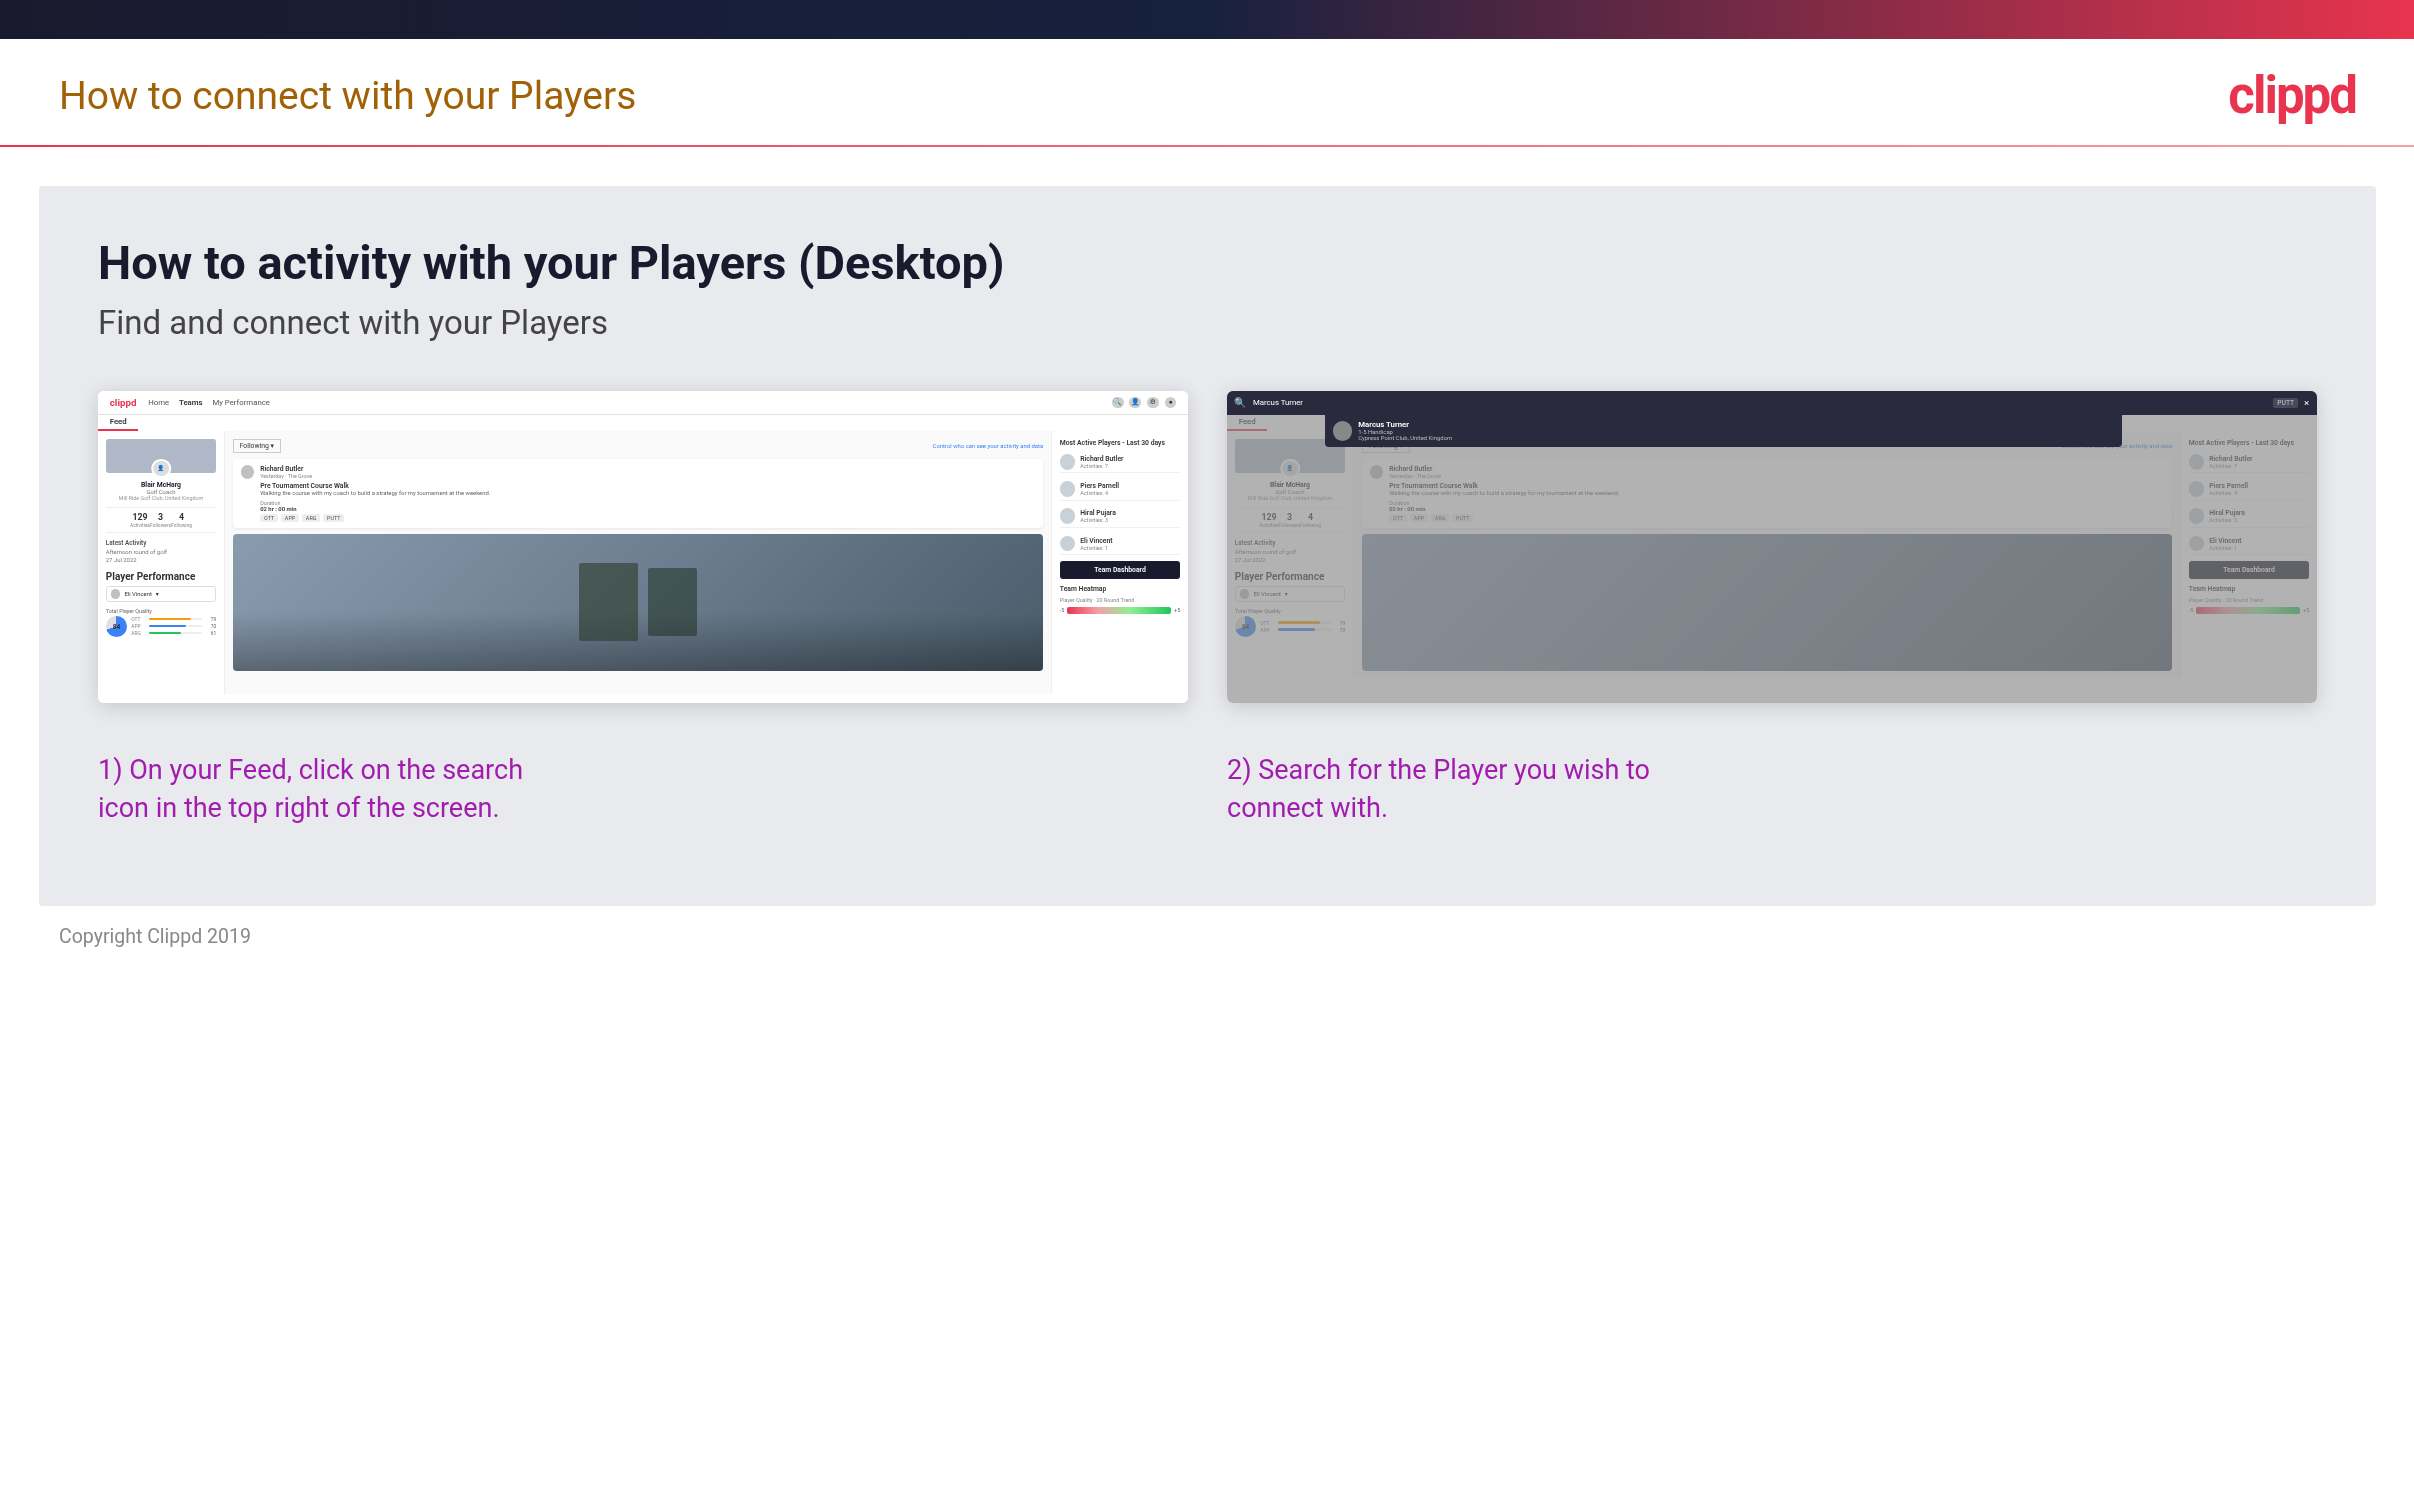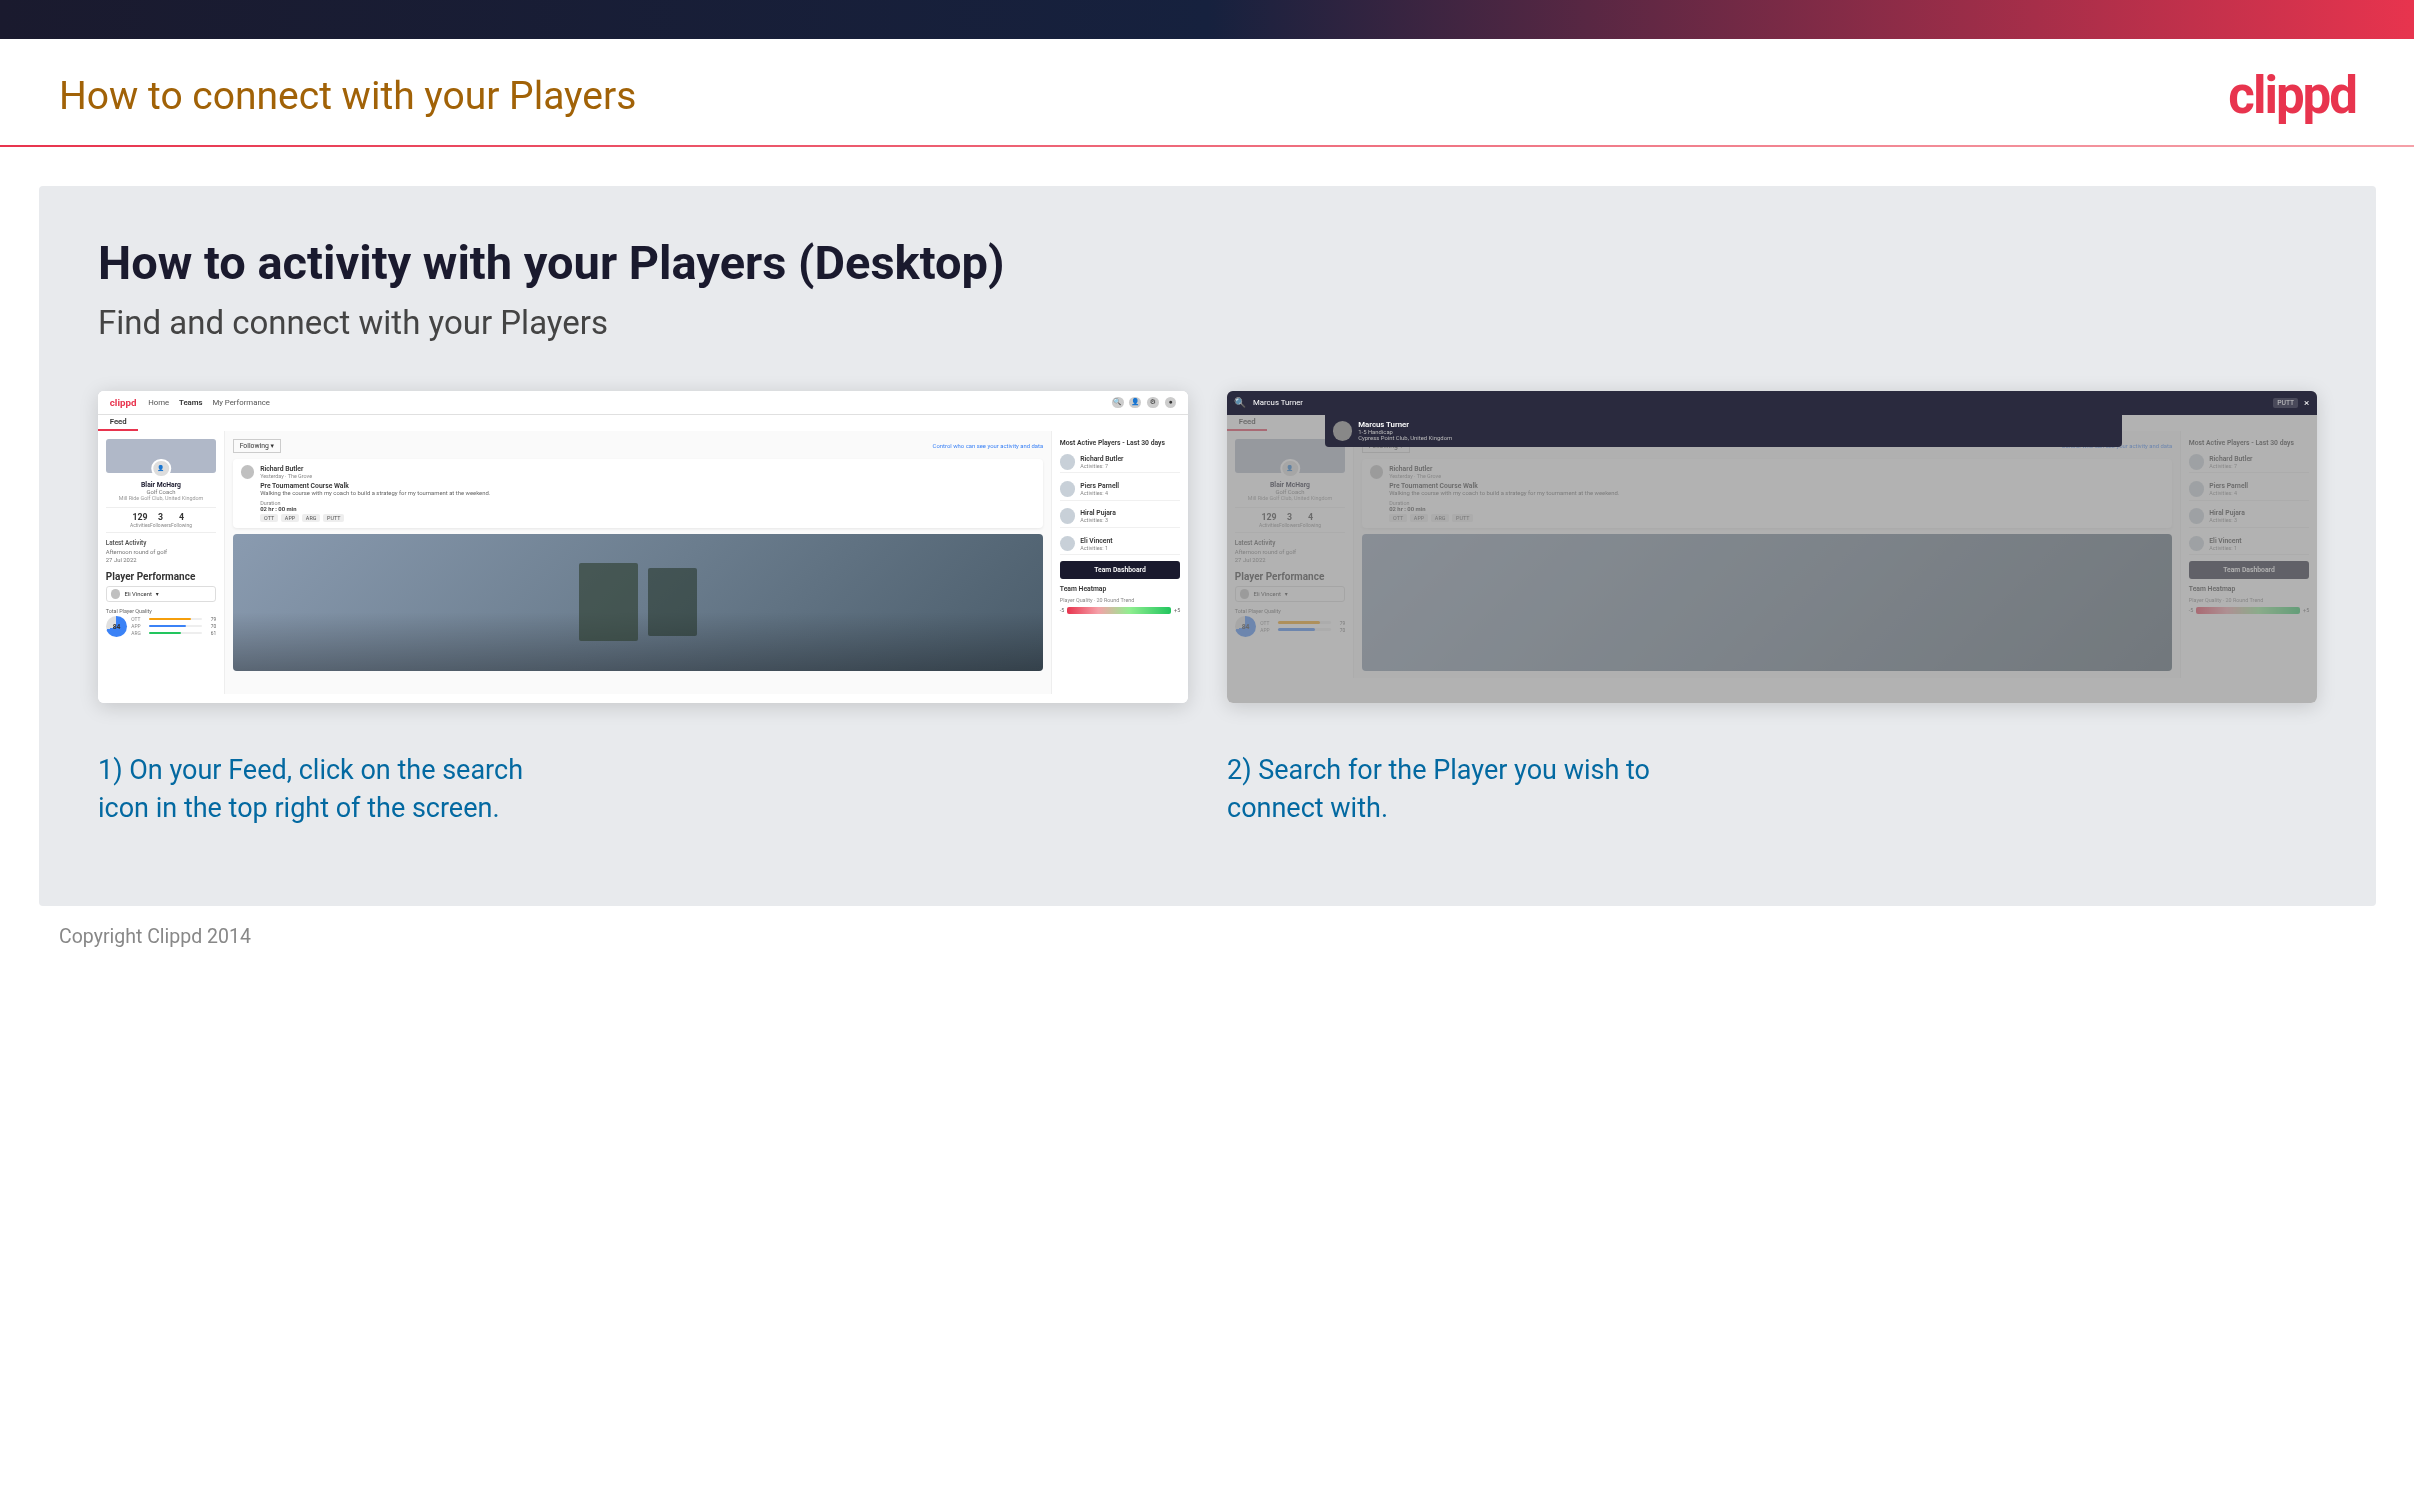--- a/index.html
+++ b/index.html
@@ -568,21 +568,21 @@
       gap: 39px;
       margin-top: 39px;
     }
 
     .caption-item {
       flex: 1;
     }
 
     .caption-text {
       font-size: 27px;
-      color: #0369a1;
+      color: #a21caf;
       line-height: 1.4;
     }
 
     
     .footer {
       padding: 19.5px 59px;
       font-size: 19.5px;
       color: #888;
       margin-top: auto;
     }
@@ -963,15 +963,15 @@
       <div class="caption-text">1) On your Feed, click on the search<br>icon in the top right of the screen.</div>
     </div>
     <div class="caption-item">
       <div class="caption-text">2) Search for the Player you wish to<br>connect with.</div>
     </div>
   </div>
 
 </div>
 
 <div class="footer">
-  <span>Copyright Clippd 2014</span>
+  <span>Copyright Clippd 2019</span>
 </div>
 
 
 </body></html>

